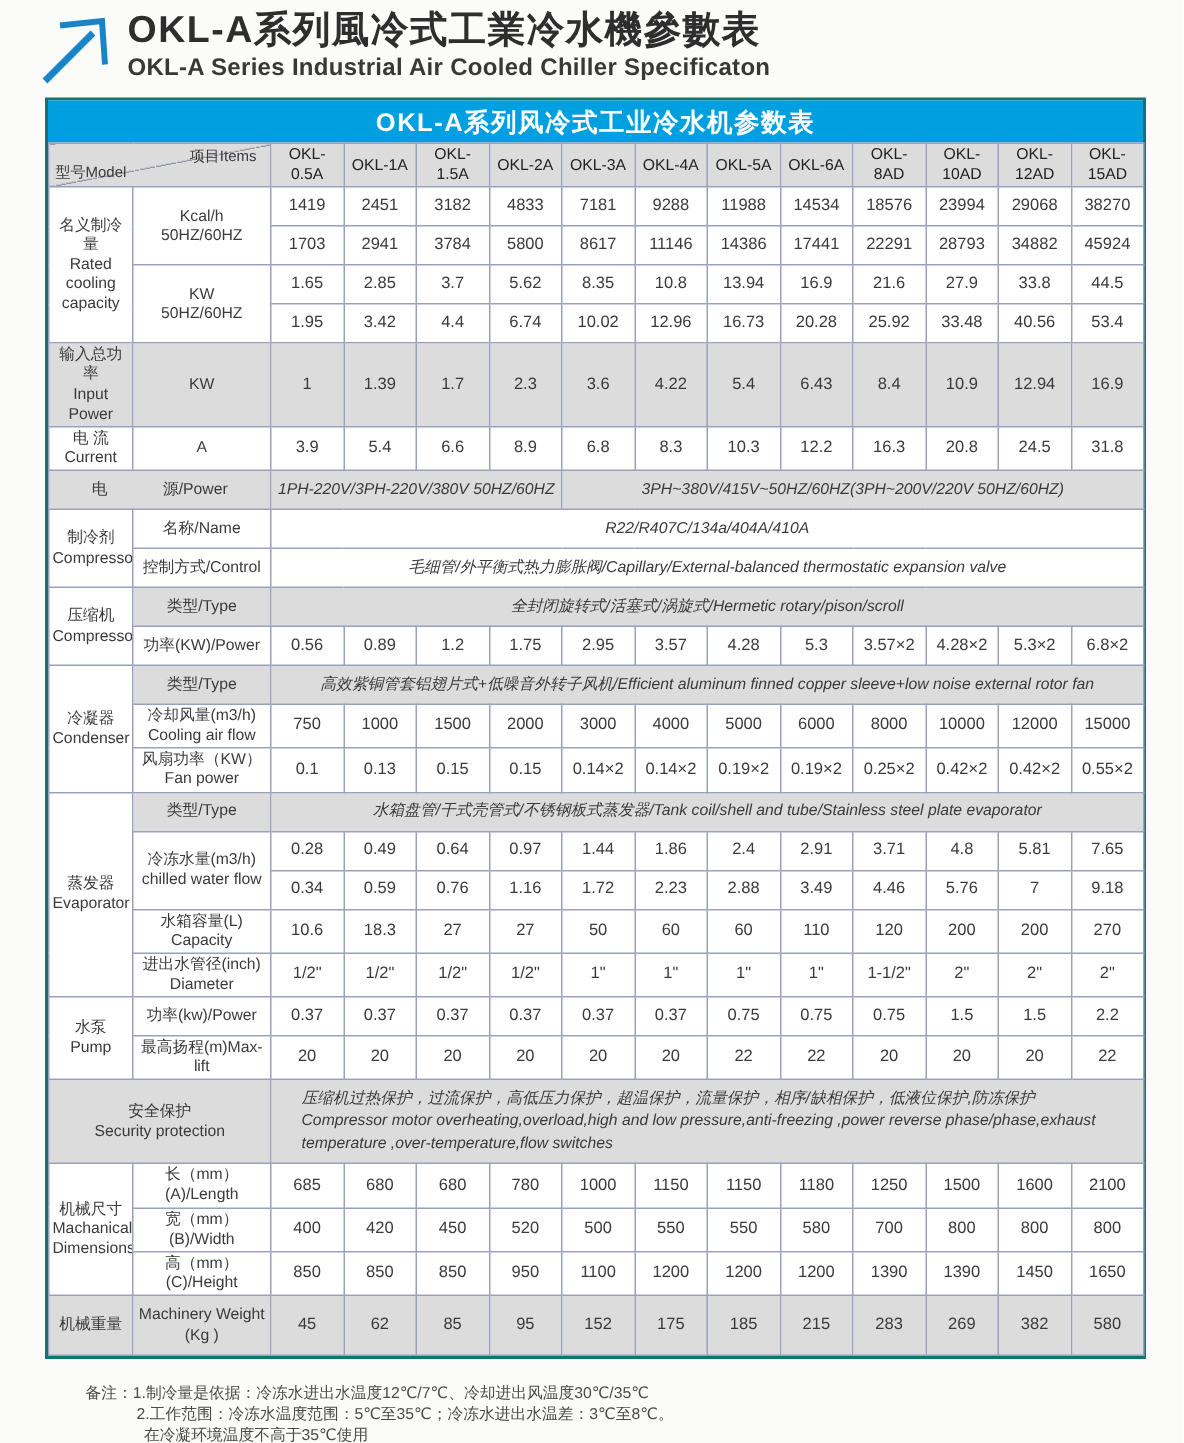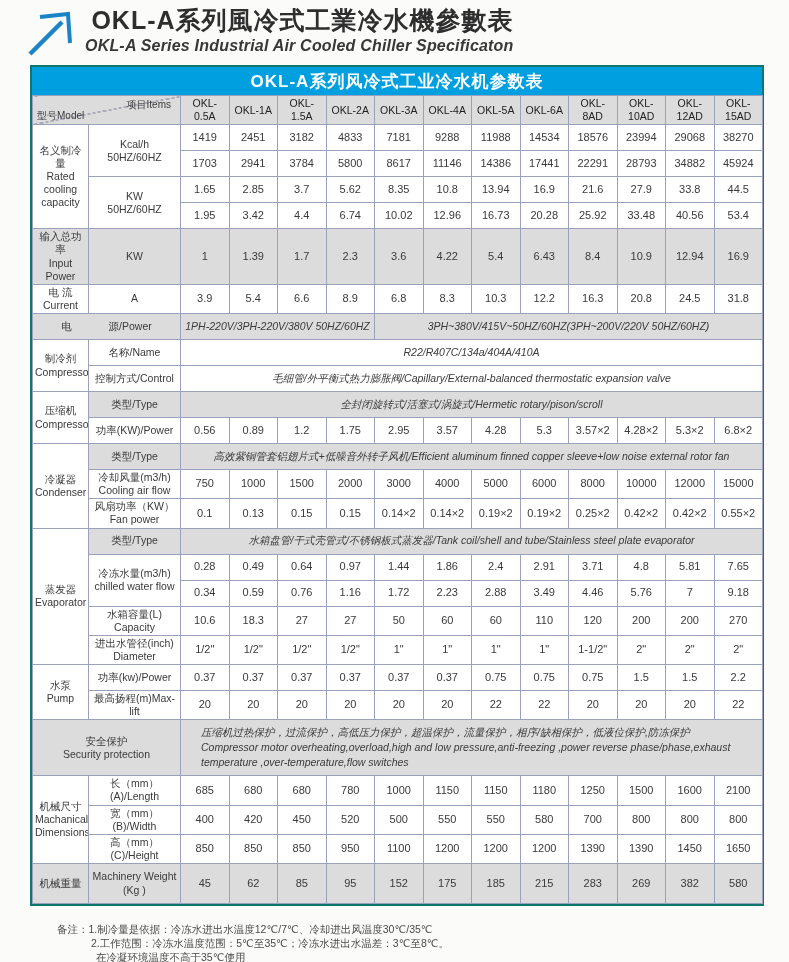--- a/index.html
+++ b/index.html
@@ -7,22 +7,22 @@
     width:789px;height:962px;
     background:#fbfbfa;
     font-family:"Liberation Sans","DejaVu Sans",sans-serif;
     color:#3a3a3a;
     -webkit-font-smoothing:antialiased;
   }
   
   .page-header{display:flex;align-items:flex-start;padding:7px 0 0 27px;}
   .logo{width:50px;height:48px;flex:0 0 auto;margin-top:2px;}
   .titles{margin-left:8px;}
-  .title-cn{font-size:25px;font-weight:bold;color:#2e2e2e;letter-spacing:1px;line-height:1.1;text-align:right;}
-  .title-en{font-size:16px;font-weight:bold;color:#383838;margin-top:2px;letter-spacing:.2px;font-style:italic;}
+  .title-cn{font-size:25px;font-weight:bold;color:#2e2e2e;letter-spacing:1px;line-height:1.1;}
+  .title-en{font-size:16px;font-weight:bold;color:#383838;margin-top:2px;letter-spacing:.2px;}
   
   .table-wrap{
     width:730px;margin:8px 0 0 30px;
     border:2px solid #0f766e;
     background:#fff;
   }
   .blue-bar{
     height:28px;background:var(--accent,#00a0e0);
     color:#fff;font-size:17px;font-weight:bold;letter-spacing:1px;
     display:flex;align-items:center;justify-content:center;

